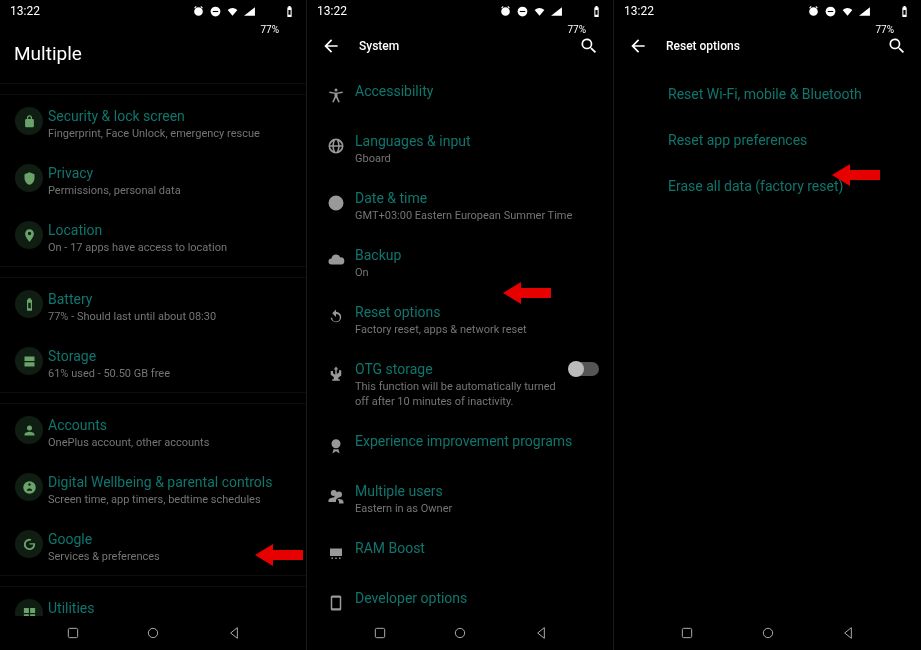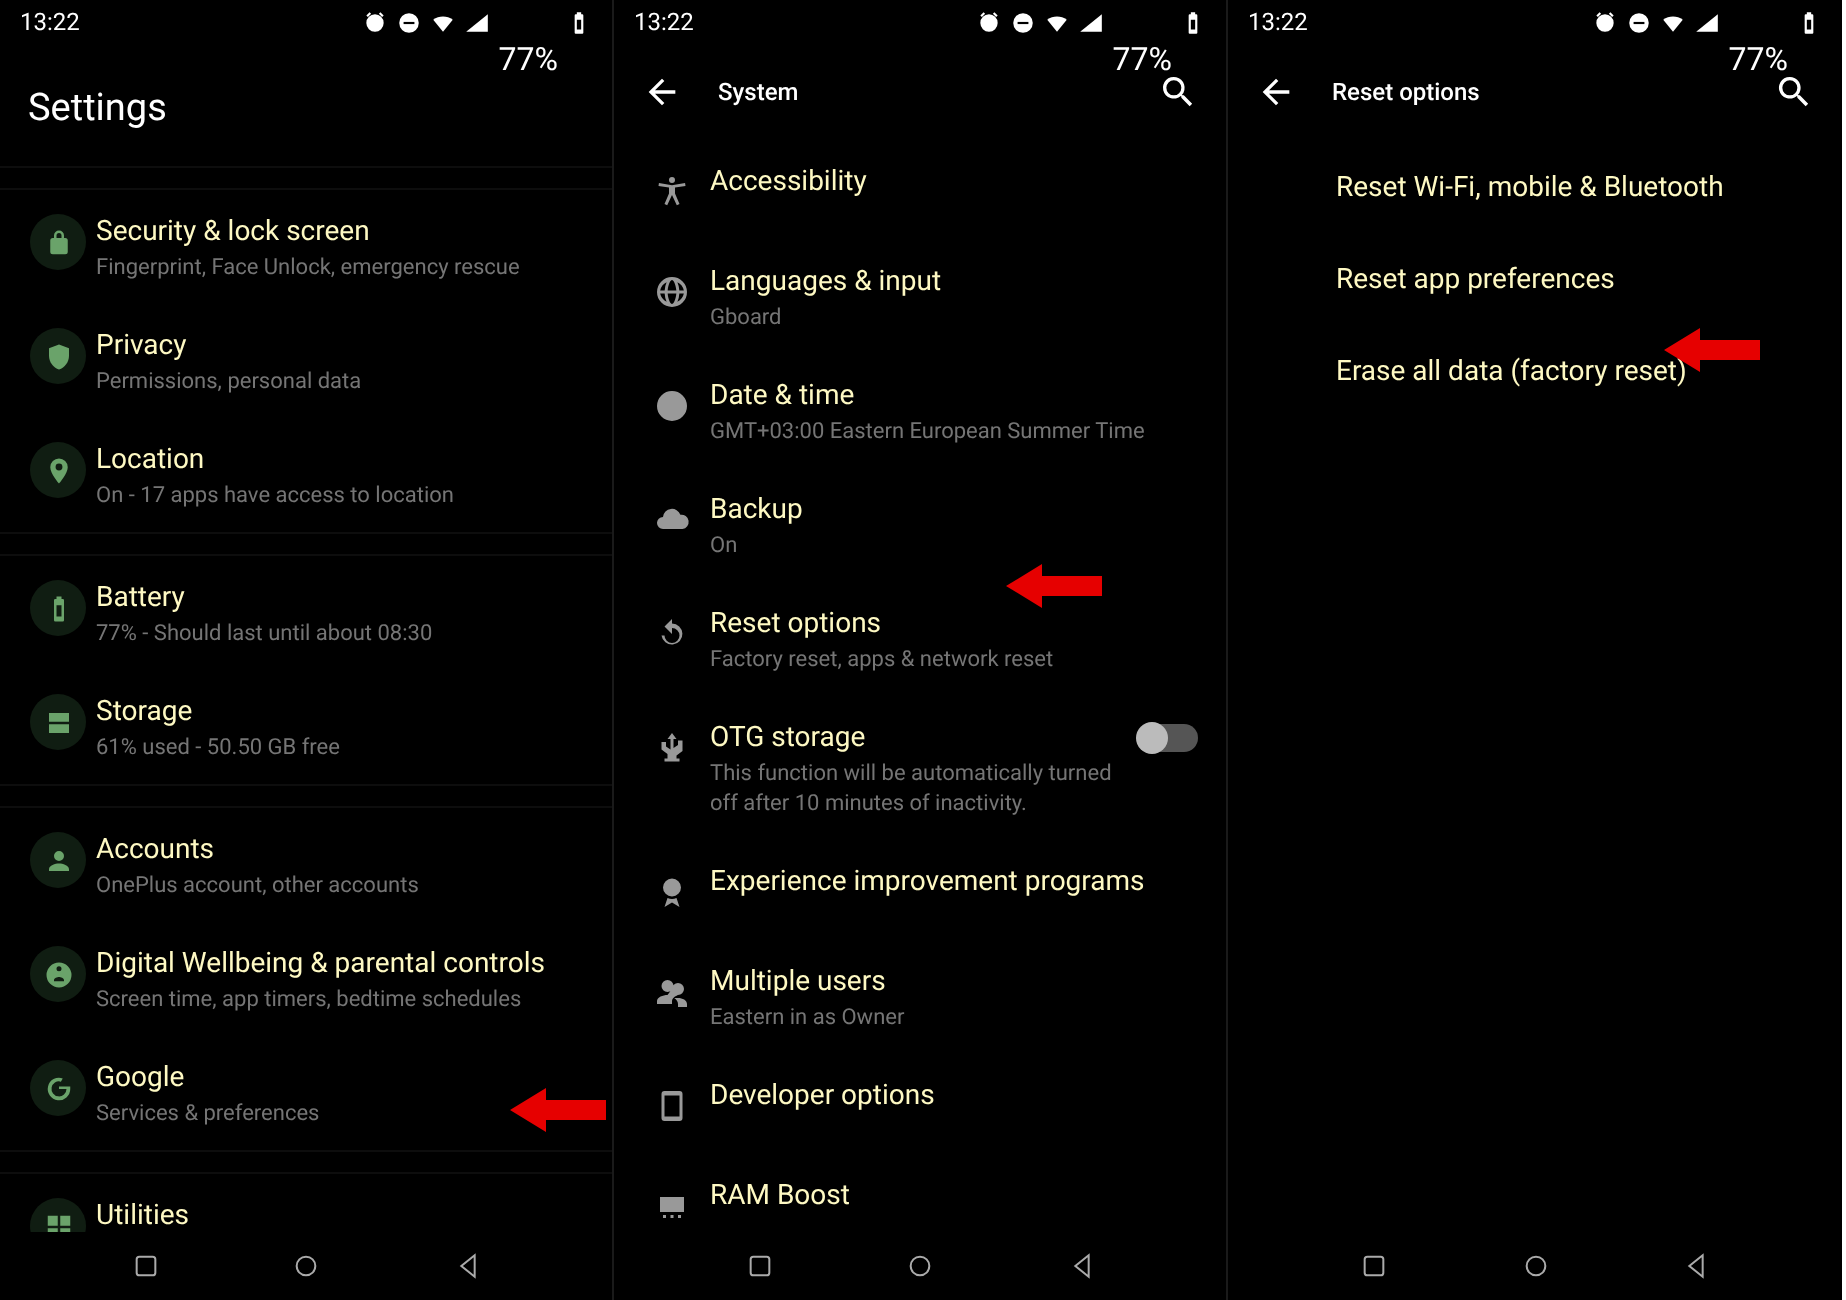--- a/index.html
+++ b/index.html
@@ -6,40 +6,40 @@
   body { background:#fff; font-family:Roboto, -apple-system, BlinkMacSystemFont, "Segoe UI", Arial, sans-serif; }
   .screens { display:flex; width:749px; height:650px; }
   .screen { flex:0 0 307px; height:650px; background:#000; color:#fff; position:relative; overflow:hidden; border-right:1px solid #1a1a1a; }
   .screen:last-child { border-right:0; }
 
   
   .status-bar { display:flex; justify-content:space-between; align-items:center; height:22px; padding:0 10px; font-size:12px; color:#fff; }
   .status-left { font-size:12px; }
   .status-right { display:flex; align-items:center; gap:4px; font-size:12px; }
   .status-right svg { width:13px; height:13px; fill:#fff; }
-  .status-right .pct { font-size:16px;margin-top:37px; }
+  .status-right .pct { font-size:10px;margin-top:37px; }
 
   
   .page-title { padding:20px 14px 18px 14px; font-size:19px; font-weight:400; }
   .header-bar { display:flex; align-items:center; padding:14px 14px 14px 14px; gap:18px; }
   .header-bar .title { font-size:12px; font-weight:500; flex:1; }
   .header-bar svg { width:20px; height:20px; fill:#fff; }
 
   
   .list { display:flex; flex-direction:column; }
   .group-divider { height:12px; background:#000; border-top:1px solid #0d0d0d; border-bottom:1px solid #0d0d0d; }
 
   .item { display:flex; align-items:flex-start; padding:10px 14px 10px 10px; position:relative; }
   .item .icon-wrap { width:38px; display:flex; justify-content:center; padding-top:2px; }
   .item .icon-circle { width:28px; height:28px; border-radius:14px; background:#101d12; display:flex; align-items:center; justify-content:center; }
   .item .icon-circle svg { width:15px; height:15px; fill:#6aa36a; }
   .item .icon-plain { width:28px; height:28px; display:flex; align-items:center; justify-content:center; }
   .item .icon-plain svg { width:18px; height:18px; fill:#999; }
   .item .text { flex:1; padding-top:2px; min-width:0; }
-  .item .title { font-size:14px; color:#fef9c3; line-height:1.3; }
+  .item .title { font-size:14px; color:#0f766e; line-height:1.3; }
   .item .sub { font-size:11px; color:#757575; line-height:1.35; margin-top:2px; }
 
   .item.simple { padding:13px 14px 13px 14px;align-items:flex-end; }
   .item.simple .title { font-size:14px; }
 
   .toggle { width:30px; height:14px; background:#555; border-radius:7px; position:relative; margin-top:4px; margin-left:8px; }
   .toggle::after { content:""; position:absolute; width:16px; height:16px; background:#bbb; border-radius:50%; top:-1px; left:-1px; }
 
   
   .arrow { position:absolute; width:48px; height:26px; }
@@ -75,21 +75,21 @@
           <svg viewBox="0 0 24 24">
               <path d="M2 20h20V4L2 20z"></path>
             </svg>
           <span class="pct">77%</span>
           <svg viewBox="0 0 24 24">
               <path d="M15 4h-1V2h-4v2H9a1 1 0 0 0-1 1v16a1 1 0 0 0 1 1h6a1 1 0 0 0 1-1V5a1 1 0 0 0-1-1zm-1 14H10V9h4v9z"></path>
             </svg>
         </div>
       </div>
 
-      <div class="page-title">Settings</div>
+      <div class="page-title">Multiple</div>
 
       <div class="list">
         <div class="group-divider"></div>
         <div id="s1g0">
             <div class="item">
               <div class="icon-wrap">
                 <div class="icon-circle">
                   <svg viewBox="0 0 24 24">
                     <path d="M17 8h-1V6a4 4 0 0 0-8 0v2H7a2 2 0 0 0-2 2v9a2 2 0 0 0 2 2h10a2 2 0 0 0 2-2v-9a2 2 0 0 0-2-2zm-7-2a2 2 0 1 1 4 0v2h-4V6z"></path>
                   </svg>
@@ -371,38 +371,38 @@
             </div>
             <div class="text">
               <div class="title">Multiple users</div>
               <div class="sub">Eastern in as Owner</div>
             </div>
           </div>
           <div class="item">
             <div class="icon-wrap">
               <div class="icon-plain">
                 <svg viewBox="0 0 24 24">
+                  <path d="M4 6h16v10H4V6zm2 12h2v2H6v-2zm5 0h2v2h-2v-2zm5 0h2v2h-2v-2zM7 9h2v4H7V9zm4 0h2v4h-2V9zm4 0h2v4h-2V9z"></path>
+                </svg>
+              </div>
+            </div>
+            <div class="text">
+              <div class="title">RAM Boost</div>
+            </div>
+          </div>
+          <div class="item">
+            <div class="icon-wrap">
+              <div class="icon-plain">
+                <svg viewBox="0 0 24 24">
                   <path d="M7 2h10a2 2 0 0 1 2 2v16a2 2 0 0 1-2 2H7a2 2 0 0 1-2-2V4a2 2 0 0 1 2-2zm0 3v14h10V5H7z"></path>
                 </svg>
               </div>
             </div>
             <div class="text">
               <div class="title">Developer options</div>
-            </div>
-          </div>
-          <div class="item">
-            <div class="icon-wrap">
-              <div class="icon-plain">
-                <svg viewBox="0 0 24 24">
-                  <path d="M4 6h16v10H4V6zm2 12h2v2H6v-2zm5 0h2v2h-2v-2zm5 0h2v2h-2v-2zM7 9h2v4H7V9zm4 0h2v4h-2V9zm4 0h2v4h-2V9z"></path>
-                </svg>
-              </div>
-            </div>
-            <div class="text">
-              <div class="title">RAM Boost</div>
             </div>
           </div>
         </div>
     </div>
 
     <div class="arrow" style="left:196px; top:280px;">
       <svg viewBox="0 0 48 26">
           <polygon points="0,13 18,2 18,8 48,8 48,18 18,18 18,24" fill="#e60000"></polygon>
         </svg>
     </div>

